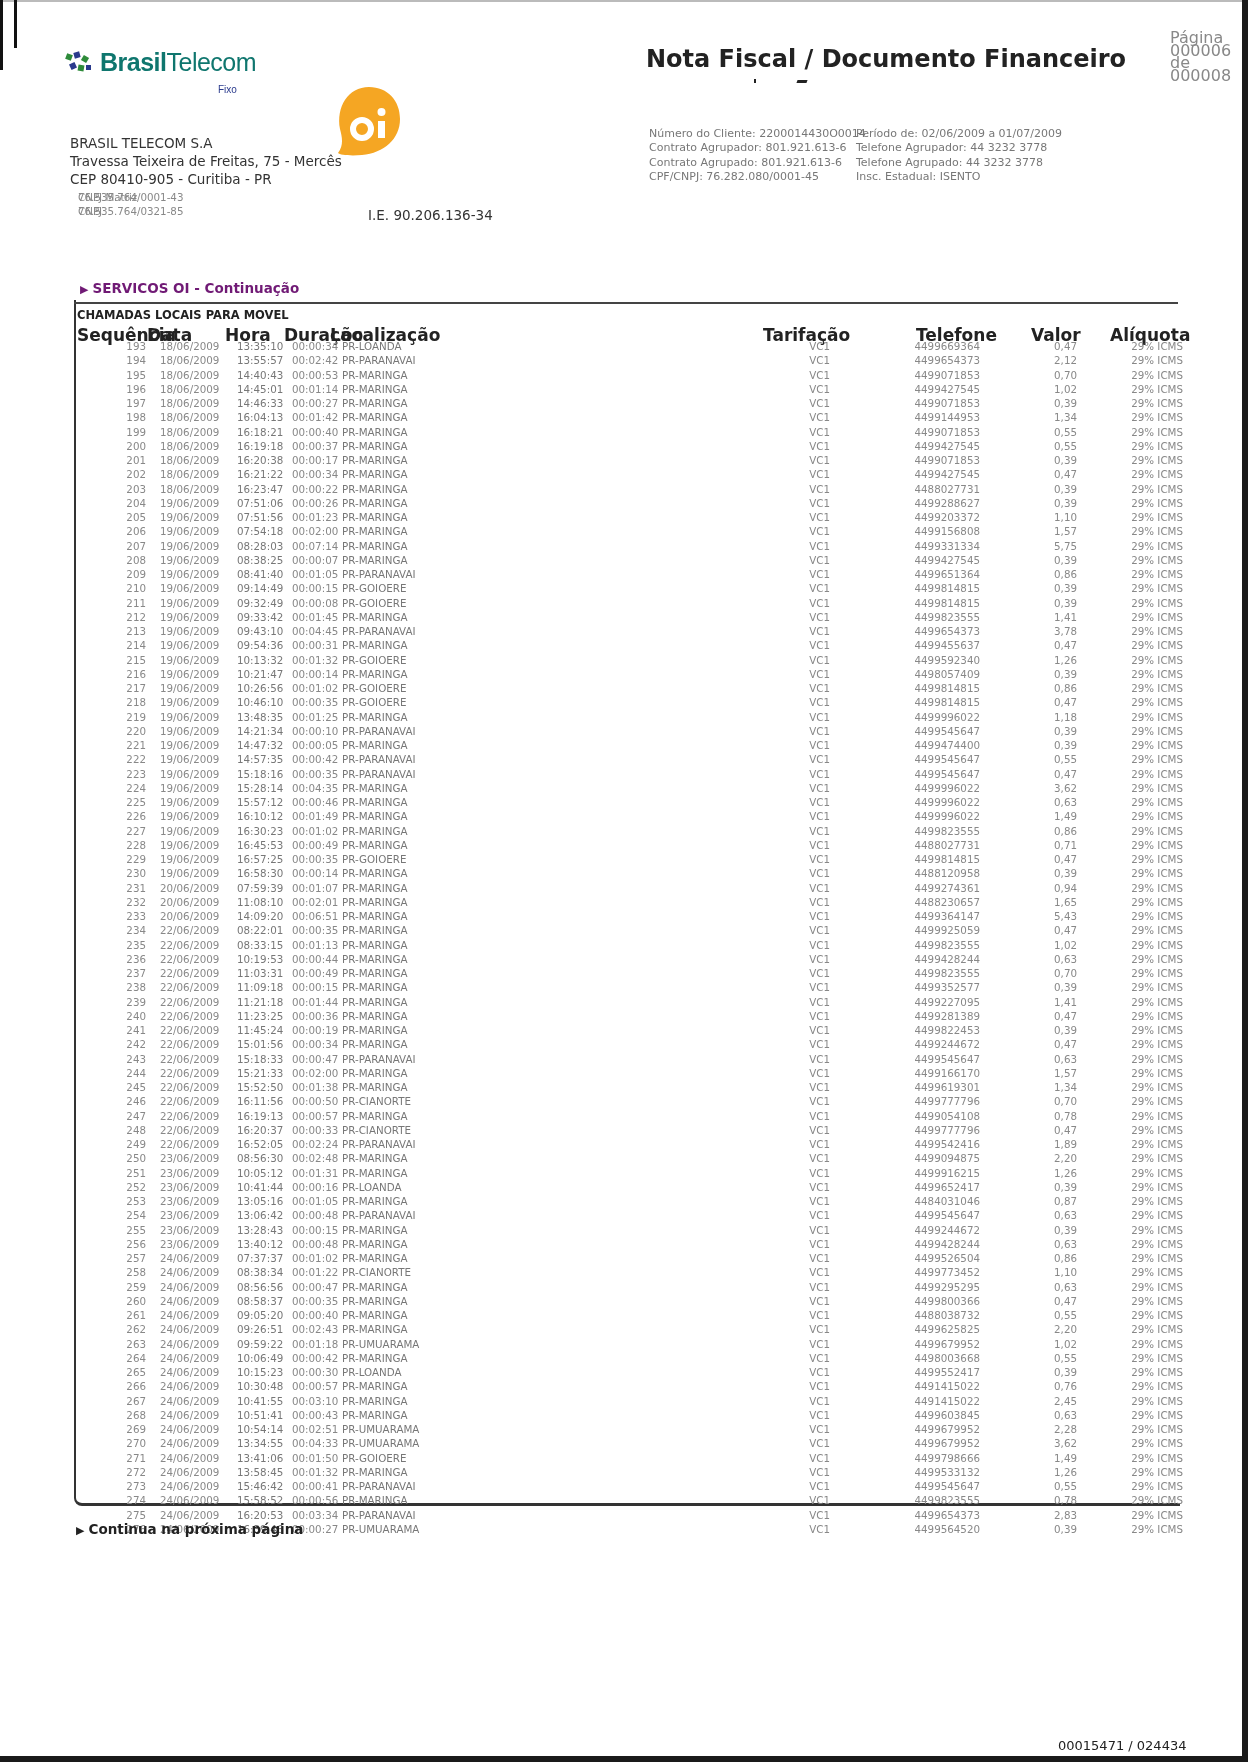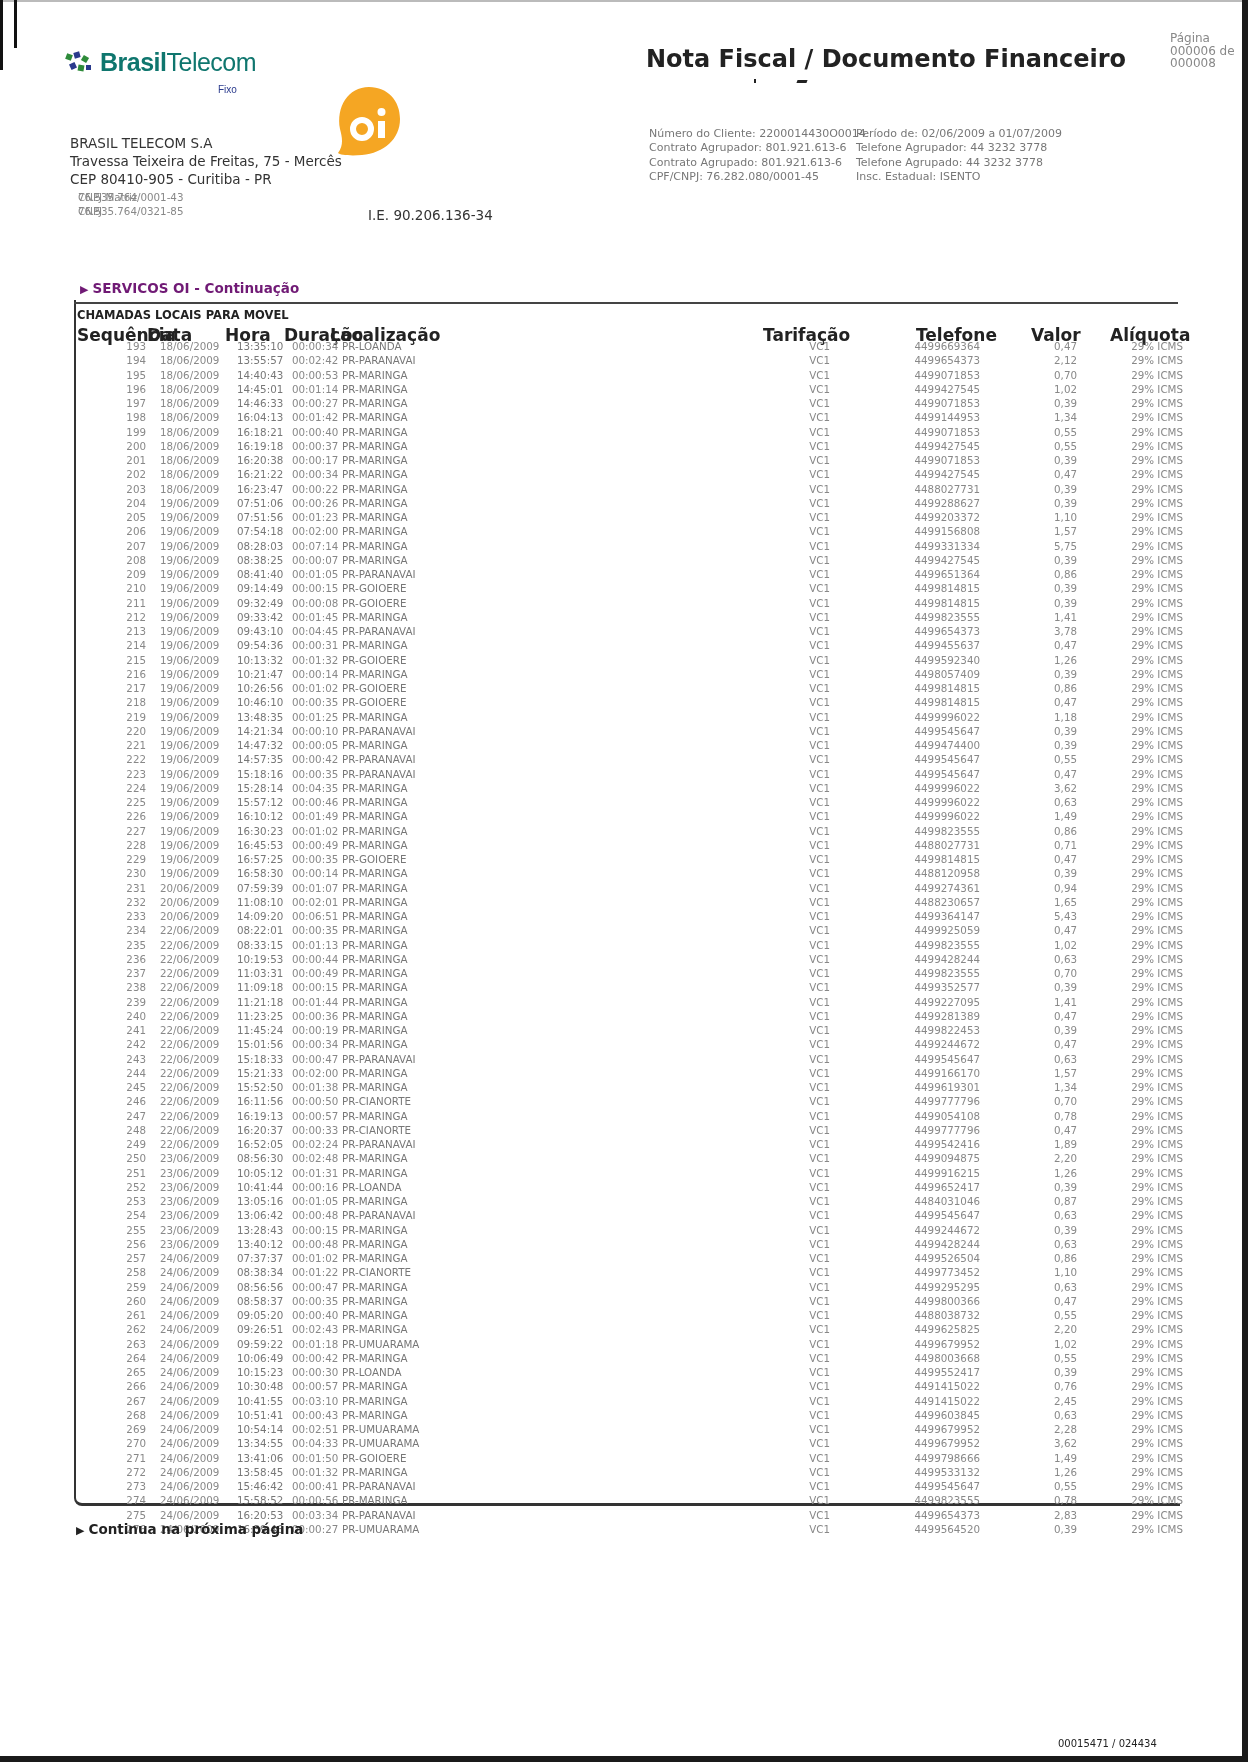--- a/index.html
+++ b/index.html
@@ -16,21 +16,21 @@
   .logo-telecom { font-weight:normal; }
   .logo-fixo { position:absolute; left:154px; top:40px; font-size:10px; color:#2a3a8c; font-family:"Liberation Sans", sans-serif; }
   .oi-bubble { position:absolute; left:272px; top:41px; width:66px; height:72px; }
 
   .company { position:absolute; left:70px; top:134px; font-size:13.5px; line-height:18px; color:#333; }
   .company .row { display:flex;margin-left:8px; }
   .company .lbl { width:112px; }
   .company .ie { position:absolute; left:298px; top:72px; white-space:nowrap; }
 
   .doc-title { position:absolute; left:646px; top:45px; font-size:24px; font-weight:bold; color:#222; font-family:"DejaVu Sans", sans-serif; }
-  .page-info { position:absolute; left:1170px; top:32px; font-size:12px; line-height:12.5px; color:#888; }
+  .page-info { position:absolute; left:1170px; top:32px; font-size:16px; line-height:12.5px; color:#888; }
 
   .client-info { position:absolute; left:649px; top:127px; font-size:11px; line-height:14.3px; color:#777; }
   .client-info .col { position:absolute; top:0; white-space:nowrap; }
   .client-info .col1 { left:0; }
   .client-info .col2 { left:207px; }
 
   .section-title { position:absolute; left:80px; top:280px; font-size:13.5px; font-weight:bold; color:#701a75; }
   .section-title .tri { display:inline-block; font-size:11px; margin-right:4px; }
 
   .table-frame { position:absolute; left:74px; top:300px; width:1104px; height:1203px; border-left:2px solid #333; border-bottom:3px solid #333; border-bottom-left-radius:8px; }
@@ -49,21 +49,21 @@
   .c-dur { left:280px; color:#888; }
   .c-loc { left:330px; color:#777; }
   .c-tar { left:770px; width:48px; text-align:right; }
   .c-tel { left:855px; width:113px; text-align:right; }
   .c-val { left:1030px; width:35px; text-align:right; }
   .c-aliq { left:1075px; width:96px; text-align:right; }
 
   .continue { position:absolute; left:76px; top:1521px; font-size:13.5px; font-weight:bold; color:#222; }
   .continue .tri { font-size:11px; margin-right:4px; }
 
-  .footer-code { position:absolute; left:1058px; top:1738px; font-size:10px; color:#222; }
+  .footer-code { position:absolute; left:1058px; top:1738px; font-size:13px; color:#222; }
   .mark1 { position:absolute; left:754px; top:79px; width:2px; height:4px; background:#222; }
   .mark2 { position:absolute; left:797px; top:80px; width:10px; height:3px; background:#222; transform:skewX(-20deg); }
 </style>
 </head>
 <body>
 
 <div class="scan-edge-top"></div>
 <div class="scan-edge-left"></div>
 <div class="scan-edge-left2"></div>
 <div class="scan-edge-right"></div>

